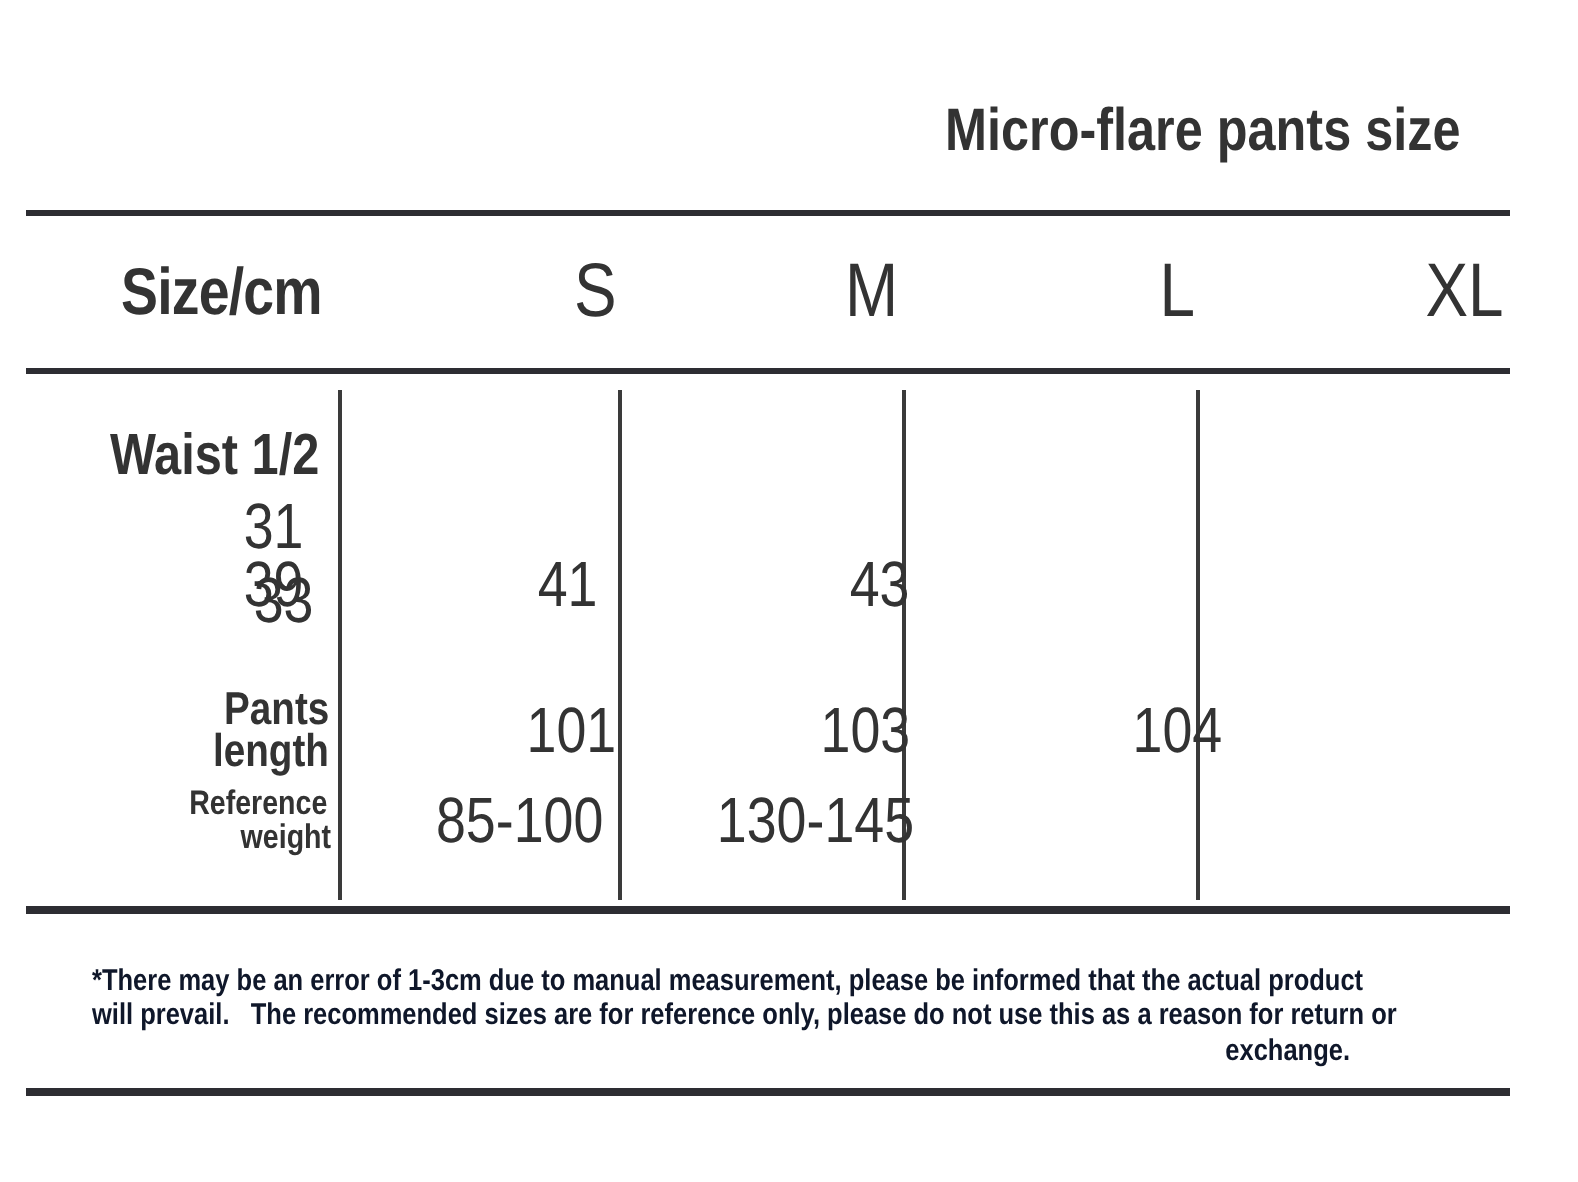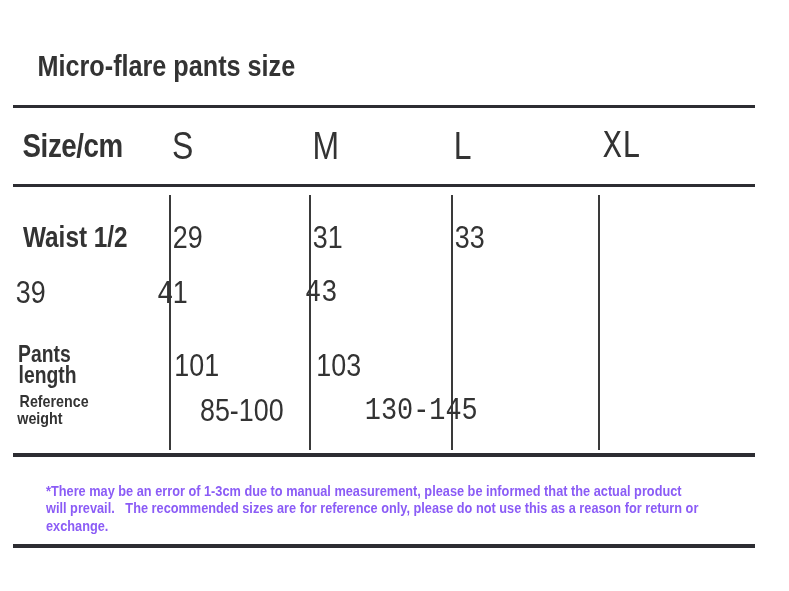--- a/index.html
+++ b/index.html
@@ -14,21 +14,21 @@
     background: #ffffff;
     font-family: "Liberation Sans", sans-serif;
     color: #333333;
     overflow: hidden;
   }
   .title {
     position: absolute;
     top: 48px;
     left: 13px;
     width: 742px;
-    text-align: left;
+    text-align: right;
     font-size: 30px;
     font-weight: 700;
     line-height: 36px;
     color: #333333;
   }
   .hline {
     position: absolute;
     left: 13px;
     width: 742px;
     background: #2d2d32;
@@ -49,37 +49,37 @@
   .vline.v3 { left: 451px; }
   .vline.v4 { left: 598px; }
 
   .trow {
     position: absolute;
     left: 13px;
     width: 742px;
     display: flex;
   }
   .header-row { top: 107px; height: 78px; }
-  .row-waist  { top: 212px; height: 50px; }
+  .row-waist  { top: 212px; height: 50px; flex-direction: column; }
   .row-hips   { top: 267px; height: 50px; }
   .row-pants  { top: 340px; height: 50px; }
-  .row-ref    { top: 385px; height: 50px; gap: 22px; }
+  .row-ref    { top: 385px; height: 50px; }
 
   .cell {
     display: flex;
     flex-direction: column;
-    align-items: flex-start;
+    align-items: flex-end;
     justify-content: center;
     text-align: center;
   }
   .c0 { width: 157px; }
   .c1 { width: 140px; }
   .c2 { width: 142px; }
   .c3 { width: 147px; }
-  .c4 { width: 156px; font-family: Liberation Mono, monospace; }
+  .c4 { width: 156px; }
 
   
   .cond {
     display: inline-block;
     transform: scaleX(0.84);
     transform-origin: 50% 50%;
     white-space: nowrap;
   }
 
   .corner   { font-size: 33px; font-weight: 700; letter-spacing: -0.5px; }
@@ -90,21 +90,22 @@
   .lbl-sm   { font-size: 23px; font-weight: 700; line-height: 21px; }
   .lbl-xs   { font-size: 17px; font-weight: 700; line-height: 17px; }
 
   .footnote {
     position: absolute;
     left: 46px;
     top: 482px;
     width: 740px;
     font-size: 15px;
     font-weight: 700;
-    color: #8b5cf6;
+    color: #0f172a;
+    text-align: right;
   }
   .fline {
     display: block;
     transform: scaleX(0.85);
     transform-origin: 0 50%;
     white-space: pre;
     line-height: 17.4px;
   }
 </style>
 </head>
@@ -140,23 +141,20 @@
 
   <div class="vline v1"></div>
   <div class="vline v2"></div>
   <div class="vline v3"></div>
   <div class="vline v4"></div>
 
   <div class="trow row-waist">
     <div class="cell c0">
       <span class="cond lbl-lg">Waist 1/2</span>
     </div>
-    <div class="cell c1">
-      <span class="cond value">29</span>
-    </div>
     <div class="cell c2">
       <span class="cond value">31</span>
     </div>
     <div class="cell c3">
       <span class="cond value">33</span>
     </div>
   </div>
 
   <div class="trow row-hips">
     <div class="cell c2">
@@ -173,20 +171,23 @@
   <div class="trow row-pants">
     <div class="cell c0">
       <span class="cond lbl-sm">Pants</span>
       <span class="cond lbl-sm">length</span>
     </div>
     <div class="cell c2">
       <span class="cond value">101</span>
     </div>
     <div class="cell c3">
       <span class="cond value">103</span>
+    </div>
+    <div class="cell c4">
+      <span class="cond value">104</span>
     </div>
   </div>
 
   <div class="trow row-ref">
     <div class="cell c0">
       <span class="cond lbl-xs">Reference</span>
       <span class="cond lbl-xs">weight</span>
     </div>
     <div class="cell c1">
       <span class="cond value">85-100</span>

